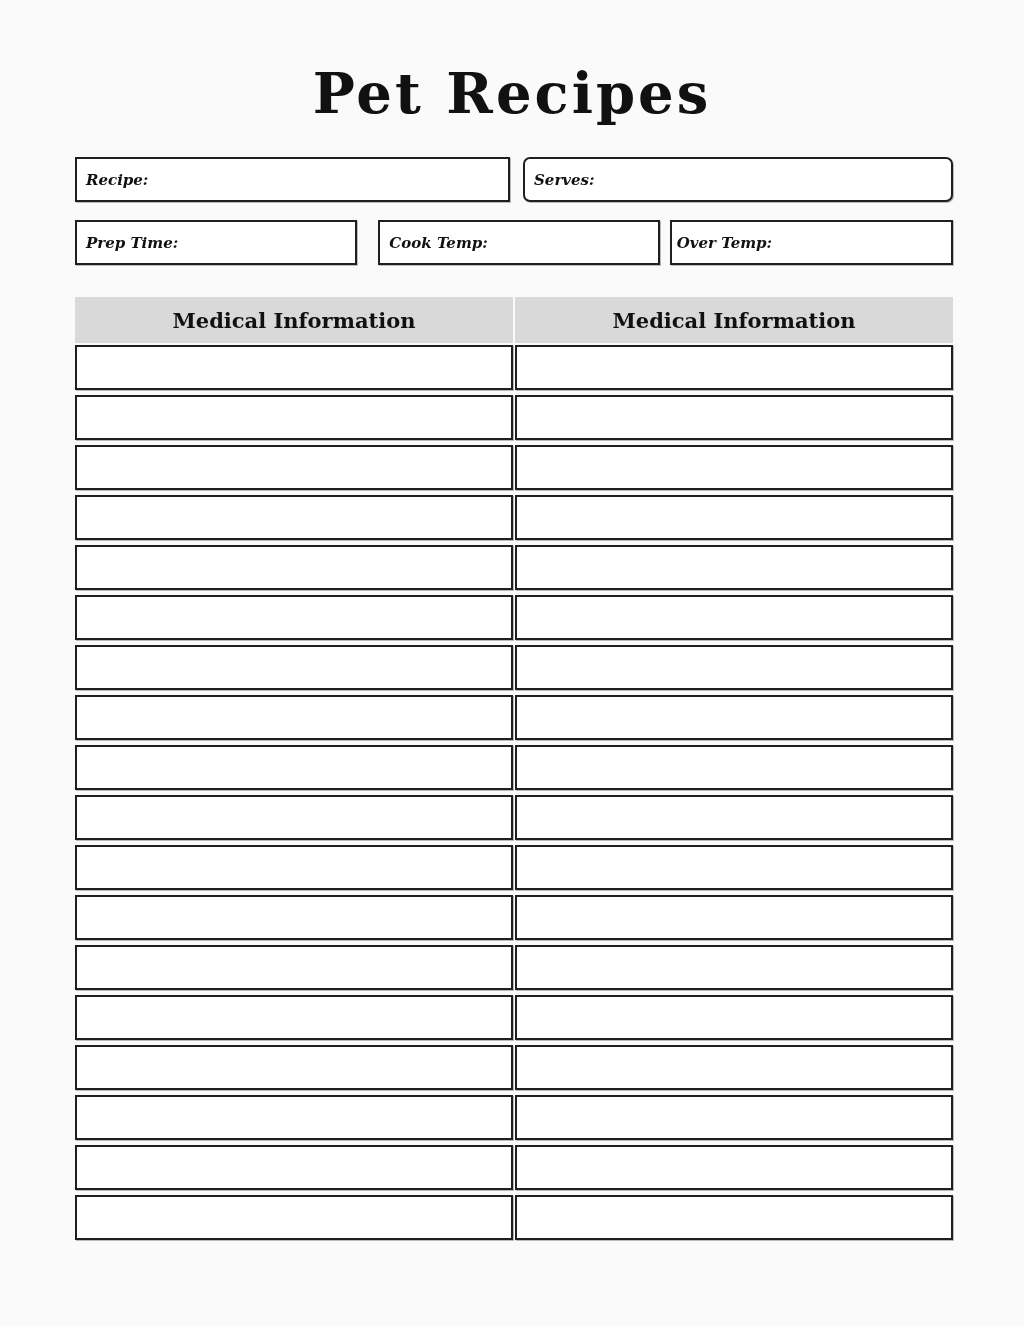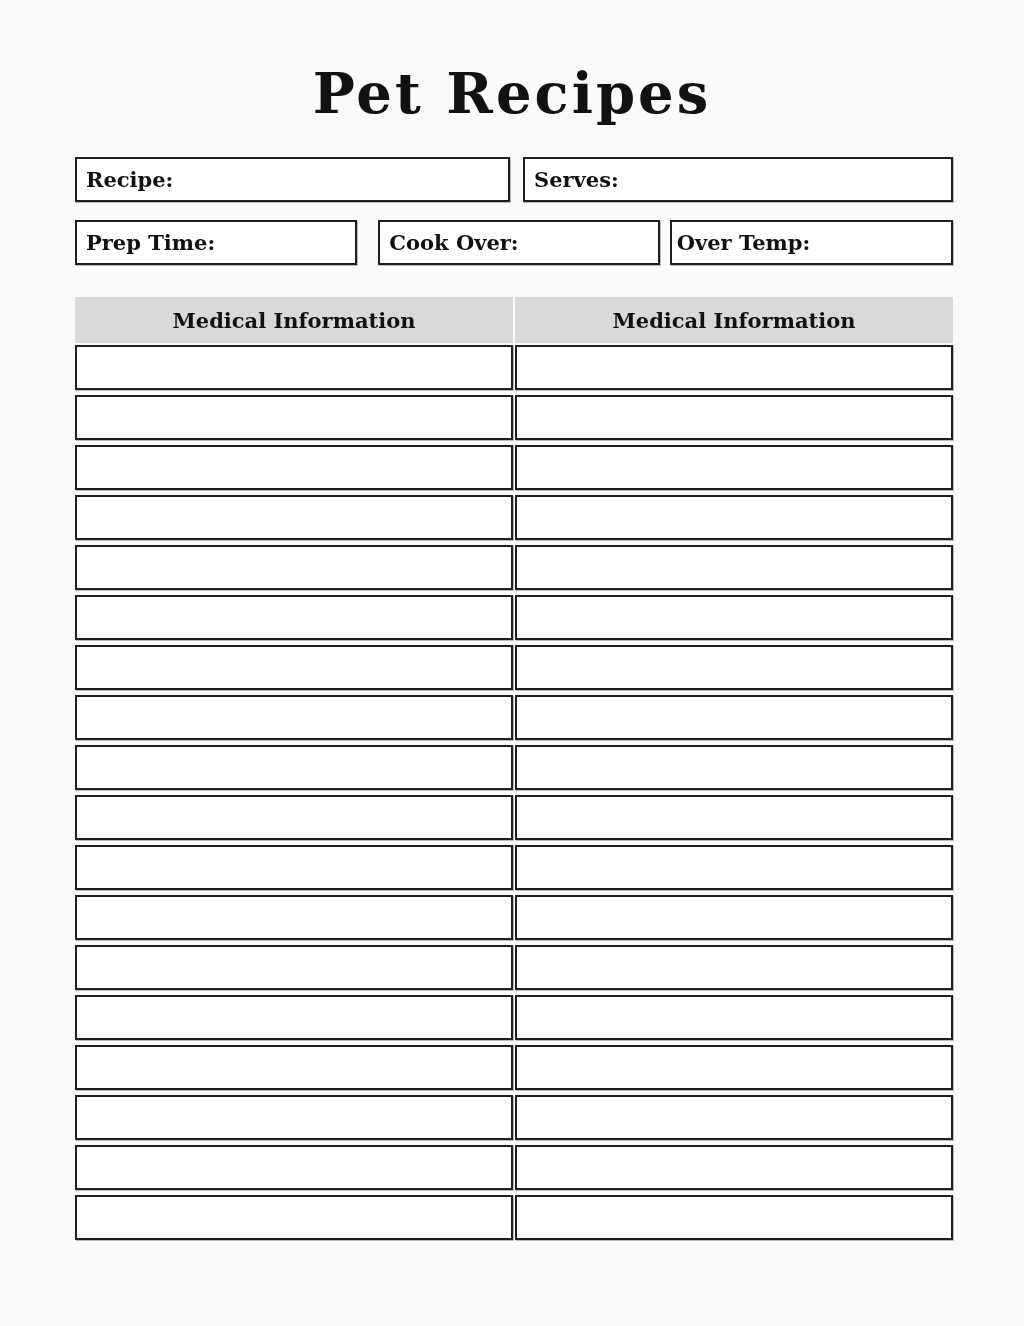--- a/index.html
+++ b/index.html
@@ -44,26 +44,27 @@
   .field-box{
     height:45px;
     background:var(--box-bg);
     border:2px solid var(--border-color);
     box-shadow:1px 1px 0 rgba(0,0,0,0.25);
     display:flex;
     align-items:center;
     padding-left:9px;
   }
   .field-box .label{
-    font-size:21px;
+    font-size:15px;
     font-weight:bold;
     white-space:nowrap;
+    font-style:italic;
   }
   .fb-recipe{width:435px;margin-right:13px;}
-  .fb-serves{width:430px;}
+  .fb-serves{width:430px;border-radius:7px;}
   .fb-prep{width:287px;margin-right:21px;}
   .fb-cook{width:286px;margin-right:10px;}
   .fb-oven{width:288px;padding-left:5px;}
   .columns{
     position:absolute;
     left:75px;
     top:297px;
     width:878px;
     display:flex;
     gap:2px;
@@ -106,21 +107,21 @@
       <span class="value"></span>
     </div>
   </div>
 
   <div class="fields-row row-2">
     <div class="field-box fb-prep">
       <span class="label">Prep Time:</span>
       <span class="value"></span>
     </div>
     <div class="field-box fb-cook">
-      <span class="label">Cook Over:</span>
+      <span class="label">Cook Temp:</span>
       <span class="value"></span>
     </div>
     <div class="field-box fb-oven">
       <span class="label">Over Temp:</span>
       <span class="value"></span>
     </div>
   </div>
 
   <div class="columns">
     <div class="col">

